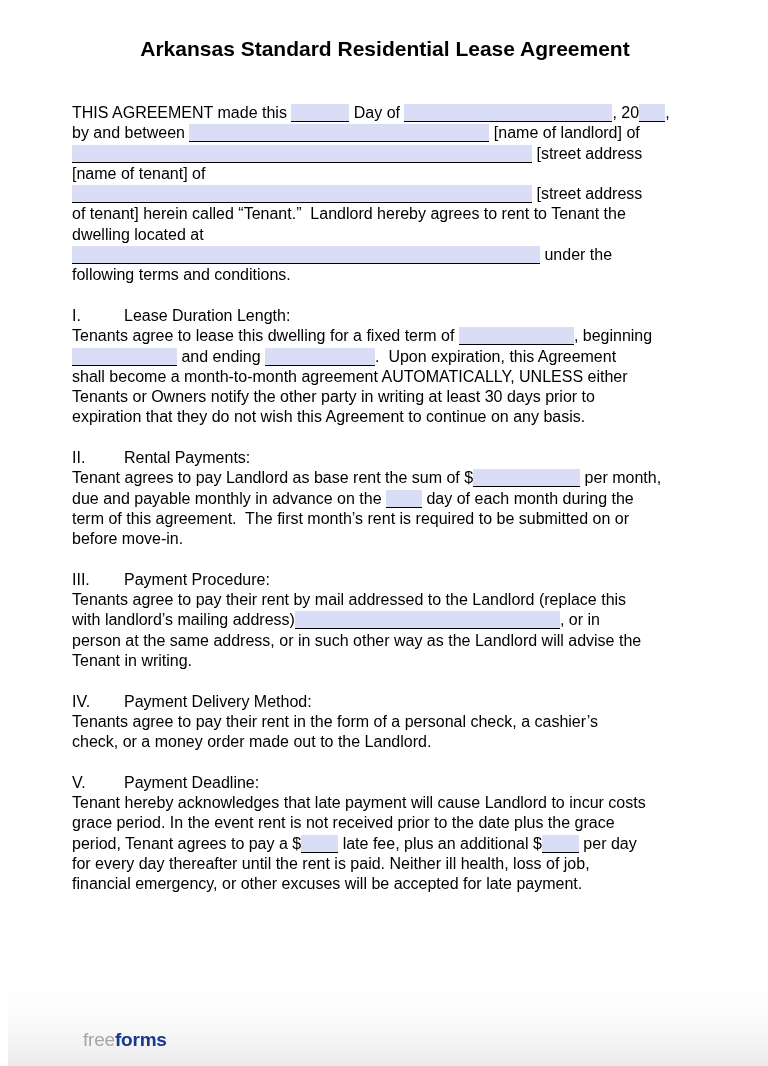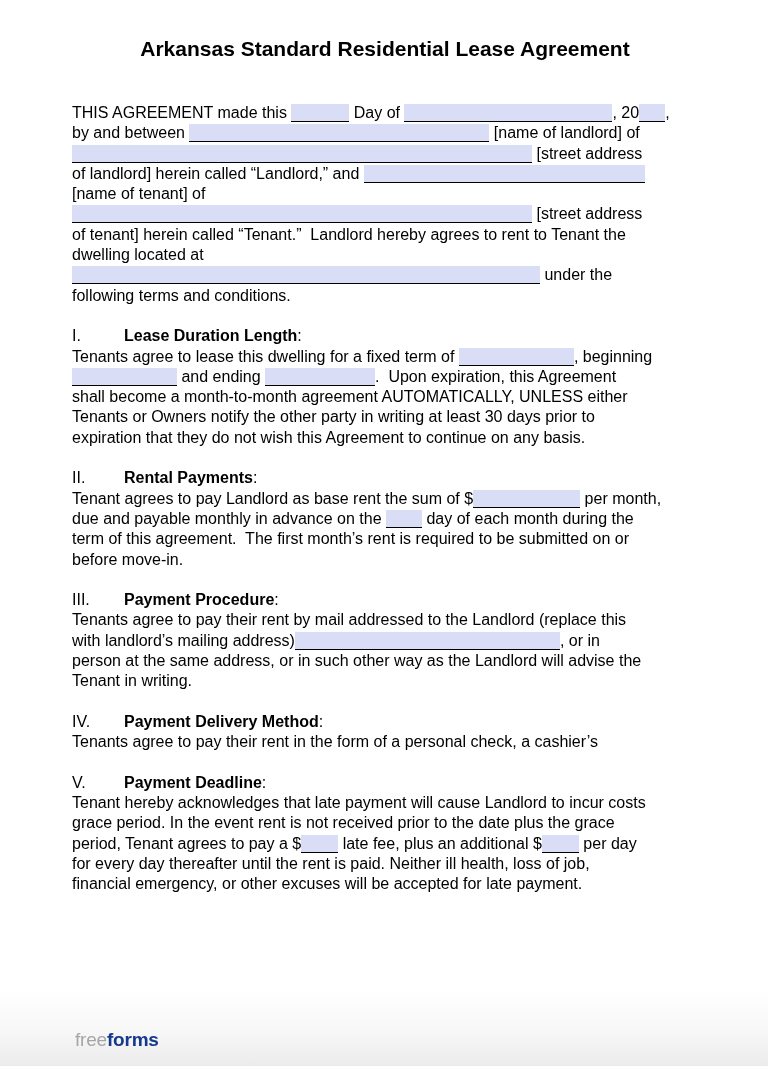--- a/index.html
+++ b/index.html
@@ -23,32 +23,32 @@
     margin: 0 0 41px 0;
     line-height: 26px;
     white-space: nowrap;
   }
   .paragraph { margin: 0 0 20.3px 0; }
   .line {
     font-size: 16px;
     line-height: 20.3px;
     white-space: pre;
   }
-  .bold { font-weight: bold; }
+  .bold { font-weight: normal; }
   .numeral { display: inline-block; width: 52px; }
   .blank {
     display: inline-block;
     height: 17px;
     background: var(--field-bg, #d9def6);
     border-bottom: 1.6px solid var(--field-underline, #000);
     vertical-align: -4px;
   }
   .footer {
     position: absolute;
-    left: 0; right: 0; bottom: 0;
+    left: 8px; right: 0; bottom: 0;
     height: 76px;
     background: linear-gradient(180deg, #ffffff 0%, #f7f7f7 55%, var(--footer-edge, #ebebeb) 100%);
   }
   .logo {
     position: absolute;
     left: 75px; bottom: 16px;
     font-size: 19px;
     letter-spacing: -0.2px;
     line-height: 20px;
   }
@@ -57,21 +57,20 @@
 </style>
 </head>
 <body>
 
 <div class="doc">
   <h1 class="title">Arkansas Standard Residential Lease Agreement</h1>
   <div class="paragraph">
       <div class="line"><span>THIS AGREEMENT made this </span><span class="blank" style="width: 58px;"></span><span> Day of </span><span class="blank" style="width: 208px;"></span><span>, 20</span><span class="blank" style="width: 26px;"></span><span>,</span></div>
       <div class="line"><span>by and between </span><span class="blank" style="width: 300px;"></span><span> [name of landlord] of</span></div>
       <div class="line"><span class="blank" style="width: 460px;"></span><span> [street address</span></div>
-      <div class="line"><span>of landlord] herein called “Landlord,” and </span><span class="blank" style="width: 281px;"></span></div>
       <div class="line"><span>[name of tenant] of</span></div>
       <div class="line"><span class="blank" style="width: 460px;"></span><span> [street address</span></div>
       <div class="line"><span>of tenant] herein called “Tenant.”  Landlord hereby agrees to rent to Tenant the</span></div>
       <div class="line"><span>dwelling located at</span></div>
       <div class="line"><span class="blank" style="width: 468px;"></span><span> under the</span></div>
       <div class="line"><span>following terms and conditions.</span></div>
     </div>
   <div>
       <div class="paragraph">
         <div class="line"><span class="numeral">I.</span><span class="bold">Lease Duration Length</span><span>:</span></div>
@@ -91,20 +90,21 @@
       <div class="paragraph">
         <div class="line"><span class="numeral">III.</span><span class="bold">Payment Procedure</span><span>:</span></div>
         <div class="line"><span>Tenants agree to pay their rent by mail addressed to the Landlord (replace this</span></div>
         <div class="line"><span>with landlord’s mailing address)</span><span class="blank" style="width: 265px;"></span><span>, or in</span></div>
         <div class="line"><span>person at the same address, or in such other way as the Landlord will advise the</span></div>
         <div class="line"><span>Tenant in writing.</span></div>
       </div>
       <div class="paragraph">
         <div class="line"><span class="numeral">IV.</span><span class="bold">Payment Delivery Method</span><span>:</span></div>
         <div class="line"><span>Tenants agree to pay their rent in the form of a personal check, a cashier’s</span></div>
+        <div class="line"><span>check, or a money order made out to the Landlord.</span></div>
       </div>
       <div class="paragraph">
         <div class="line"><span class="numeral">V.</span><span class="bold">Payment Deadline</span><span>:</span></div>
         <div class="line"><span>Tenant hereby acknowledges that late payment will cause Landlord to incur costs</span></div>
         <div class="line"><span>grace period. In the event rent is not received prior to the date plus the grace</span></div>
         <div class="line"><span>period, Tenant agrees to pay a $</span><span class="blank" style="width: 37px;"></span><span> late fee, plus an additional $</span><span class="blank" style="width: 37px;"></span><span> per day</span></div>
         <div class="line"><span>for every day thereafter until the rent is paid. Neither ill health, loss of job,</span></div>
         <div class="line"><span>financial emergency, or other excuses will be accepted for late payment.</span></div>
       </div>
     </div>

